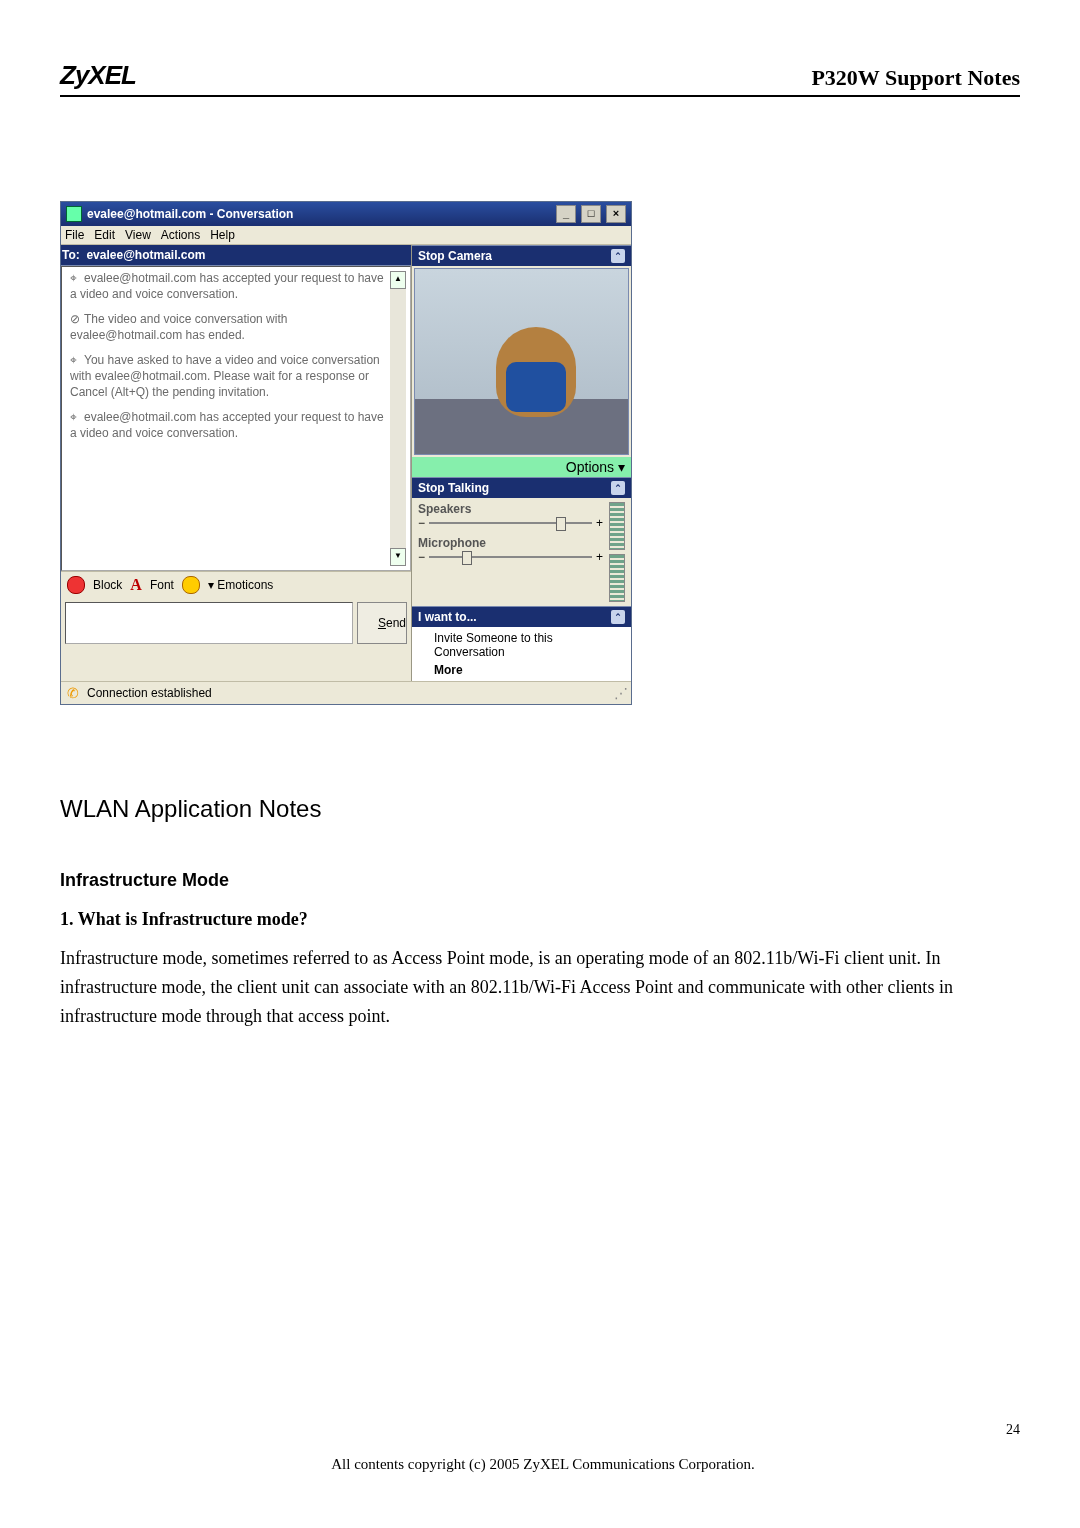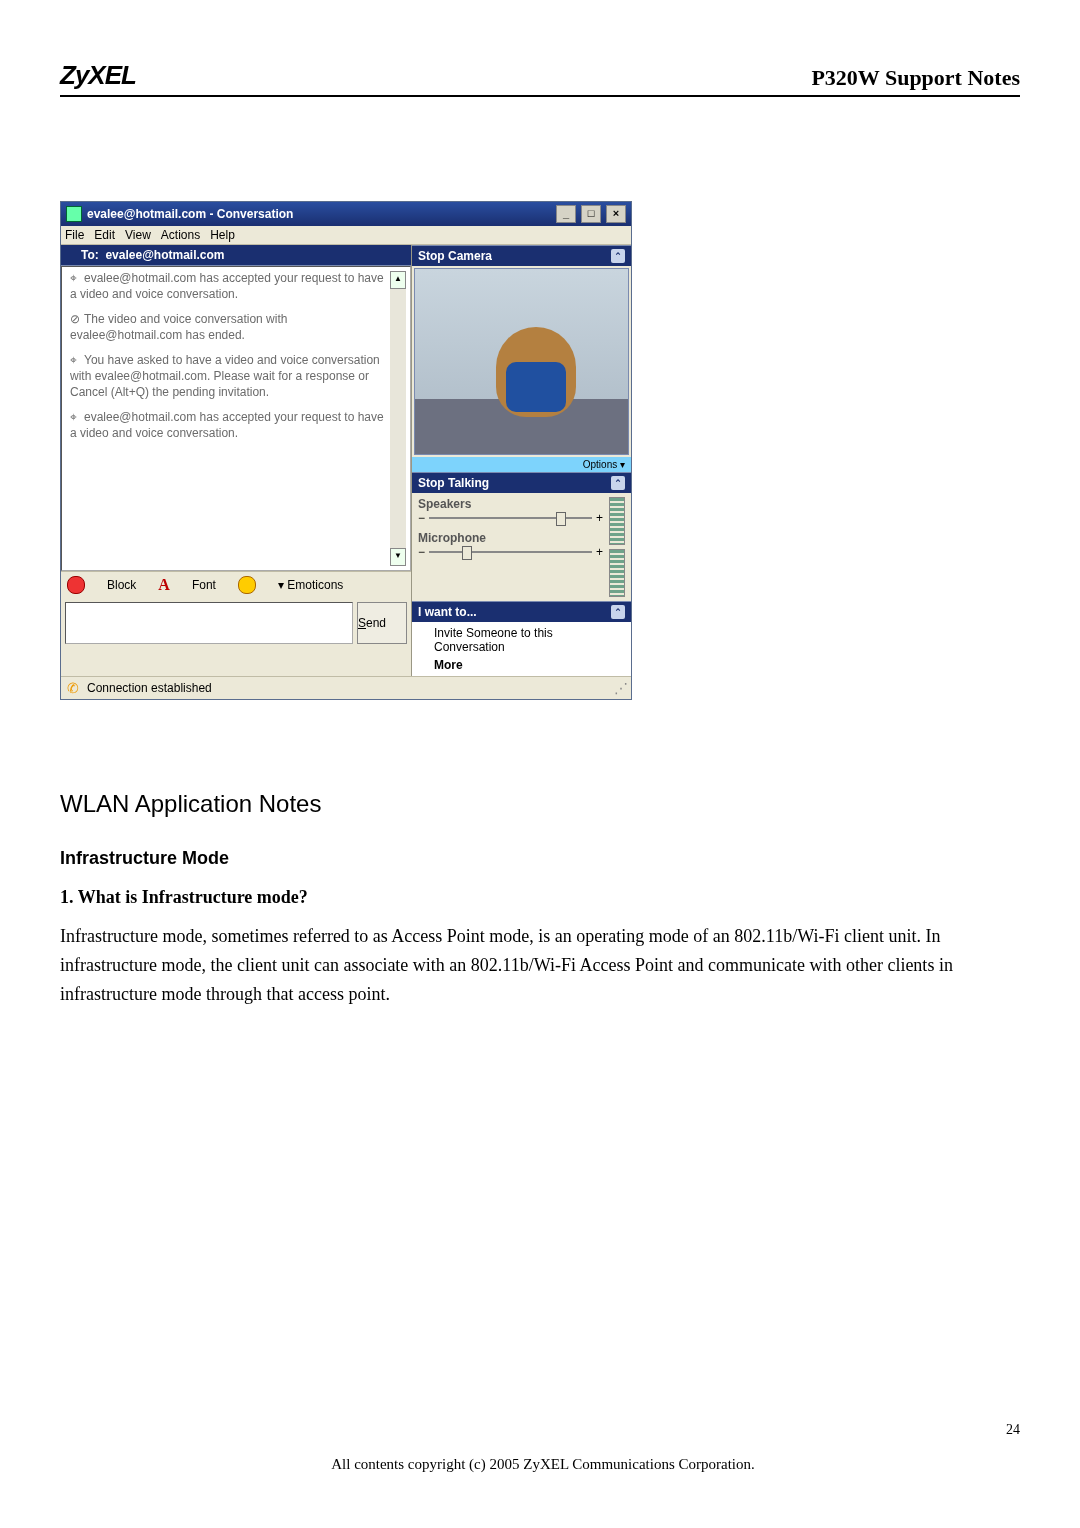--- a/index.html
+++ b/index.html
@@ -68,21 +68,21 @@
     padding: 2px 4px;
     display: flex;
     gap: 10px;
     font-size: 12px;
     border-bottom: 1px solid #c0bca6;
   }
   .msn-body { display:flex; }
   .msn-left { width: 350px; border-right: 1px solid #9a9784; display:flex; flex-direction:column;}
   .msn-right { flex:1; display:flex; flex-direction:column;}
   .to-bar {
-    background: #1a2f70; color:#fff; font-weight:bold; padding:3px 20px;
+    background: #1a2f70; color:#fff; font-weight:bold; padding:3px 1px;
     border-bottom:1px solid #7a8ab0;
   }
   .panel-head {
     background: #1a2f70; color:#fff; font-weight:bold; padding:3px 6px;
     display:flex; justify-content:space-between; align-items:center;
     border-top:1px solid #7a8ab0;
   }
   .chevron {
     width:14px;height:14px;background:#c8d4ec;border-radius:2px;
     display:flex;align-items:center;justify-content:center;font-size:9px;color:#1a2f70;
@@ -92,73 +92,73 @@
     border:1px inset #aaa; margin:0;
     display:flex; gap:0;
   }
   .conv-text { flex:1; color:#6b6b6b; font-size:12px; line-height:1.3; }
   .conv-text p { margin:0 0 10px 0; }
   .conv-text .ic { display:inline-block; width:14px; }
   .scrollbar { width:16px; background:#ece9d8; display:flex; flex-direction:column; }
   .scroll-btn { height:16px; background:#efe; border:1px solid #888; text-align:center; font-size:8px; line-height:14px;}
   .scroll-track { flex:1; background:#e8e6da; }
   .format-bar {
-    display:flex; align-items:center; gap:22px; padding:4px 6px;
+    display:flex; align-items:center; gap:8px; padding:4px 6px;
     border-top:1px solid #c0bca6; background:#ece9d8; font-size:12px;
   }
   .fb-icon {
     width:16px;height:16px;border-radius:8px;background:#e33;border:1px solid #900;display:inline-block;
   }
   .fb-a { font-family:"Times New Roman"; font-weight:bold; color:#b00; font-size:16px;}
   .fb-emo { width:16px;height:16px;border-radius:8px;background:#fc0;border:1px solid #a60;display:inline-block;}
   .compose {
     display:flex; gap:4px; padding:4px; background:#ece9d8;
   }
   .compose-box { flex:1; height:40px; background:#fff; border:1px inset #aaa;}
   .send-btn {
     width:48px; border:1px solid #888; background:#efede2; display:flex;
-    align-items:center; justify-content:flex-start; font-size:12px;
+    align-items:center; justify-content:flex-end; font-size:12px;
   }
   .send-btn u { text-decoration:underline; }
   .video-box {
     height:185px; margin:2px; border:1px solid #7a8ab0; background:#bcd;
     position:relative; overflow:hidden;
   }
   .video-box .wall { position:absolute; inset:0; background:linear-gradient(#c9d5de,#aab8c4); }
   .video-box .floor { position:absolute; left:0;right:0;bottom:0;height:30%; background:#6c7080;}
   .video-box .bear {
     position:absolute; left:38%; bottom:20%; width:80px; height:90px;
     background:#b48040; border-radius:40px 40px 30px 30px;
   }
   .video-box .bear::after{
     content:""; position:absolute; left:10px; top:35px; width:60px; height:50px;
     background:#2050a0; border-radius:10px;
   }
-  .options-row { text-align:right; padding:2px 6px; font-size:10px; background:#7dd3fc;}
+  .options-row { text-align:right; padding:2px 6px; font-size:14px; background:#86efac;}
   .audio-panel { padding:4px 6px; background:#ece9d8; display:flex; gap:6px;}
   .audio-ctrls { flex:1; font-size:12px; color:#555; font-weight:bold;}
   .slider-row { display:flex; align-items:center; gap:4px; font-size:12px; font-weight:normal; color:#000;}
   .slider-track { flex:1; height:2px; background:#888; position:relative;}
   .slider-thumb { position:absolute; top:-5px; width:8px; height:12px; background:#ece9d8; border:1px solid #666;}
   .vu { width:14px; height:46px; background:repeating-linear-gradient(#6fa38a 0 3px,#ece9d8 3px 5px); border:1px solid #888;}
   .iwant-list { background:#fff; padding:2px 0; font-size:12px;}
   .iwant-item { padding:2px 8px 2px 22px; }
   .iwant-item.bold { font-weight:bold; }
   .statusbar {
     border-top:1px solid #c0bca6; padding:3px 6px; font-size:12px;
     background:#ece9d8; display:flex; align-items:center; gap:6px;
   }
   .status-icon { width:14px;height:14px; color:#e90; font-size:14px; line-height:14px;}
   .grip { margin-left:auto; color:#888; font-size:14px; letter-spacing:-3px;}
   
   .section-h {
     font-family: Arial, sans-serif; font-size: 24px; font-weight: normal;
     margin-top: 90px;
   }
-  .sub-h1 { font-family: Arial, sans-serif; font-size:18px; font-weight:bold; margin-top:30px;}
+  .sub-h1 { font-family: Arial, sans-serif; font-size:18px; font-weight:bold; margin-top:47px;}
   .sub-h2 { font-family:Liberation Serif, serif; font-size:18px; font-weight:bold; margin-top:18px;}
   .body-p { font-size:18px; line-height:1.6; margin-top:14px;}
   .page-num { position:absolute; right:60px; bottom:90px; font-size:14px;}
   .footer { position:absolute; left:6px; right:0; bottom:55px; text-align:center; font-size:15px;}
 </style>
 </head>
 <body>
 
 <div class="page">
 

